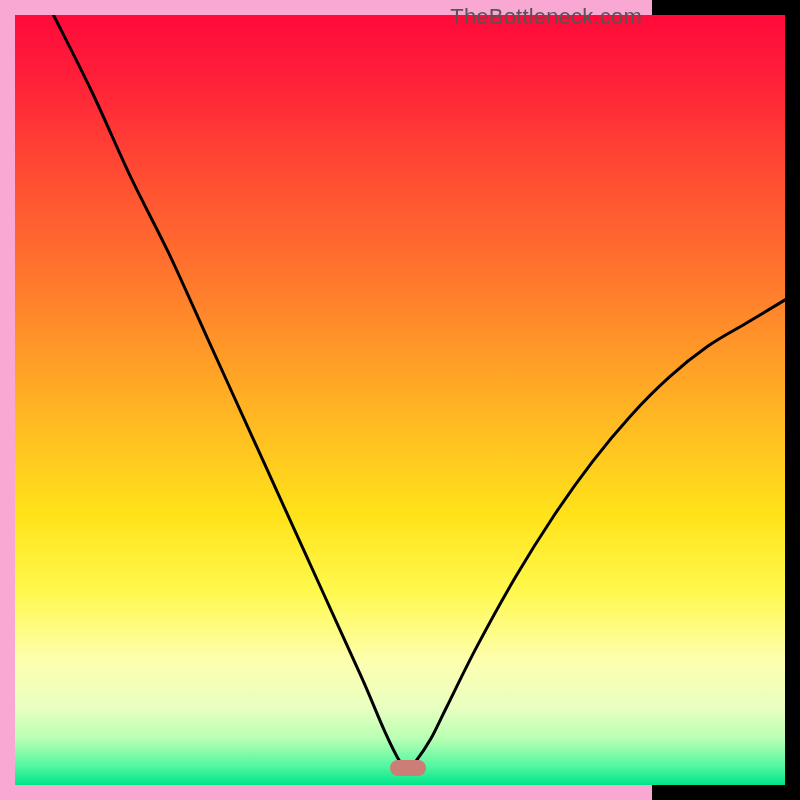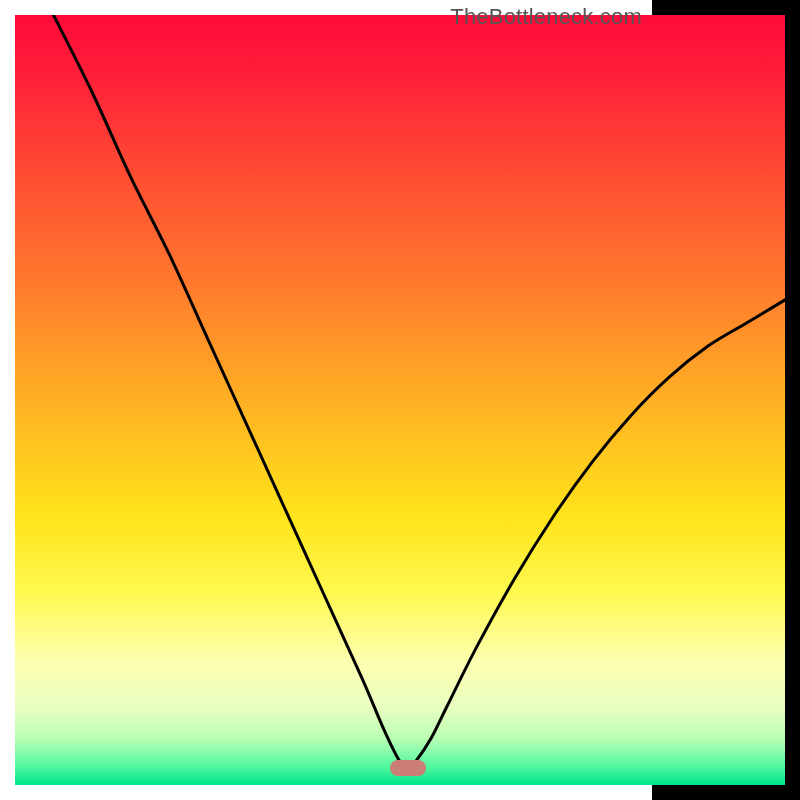--- a/index.html
+++ b/index.html
@@ -8,21 +8,21 @@
     width: 800px;
     height: 800px;
     background: #000;
     font-family: Arial, Helvetica, sans-serif;
     overflow: hidden;
   }
   .frame {
     position: relative;
     width: 652px;
     height: 800px;
-    background: #ffffff;
+    background: #f9a8d4;
   }
   .watermark {
     position: absolute;
     top: 4px;
     right: 10px;
     color: #555;
     font-size: 22px;
     font-weight: 500;
     letter-spacing: 0.2px;
     z-index: 10;

